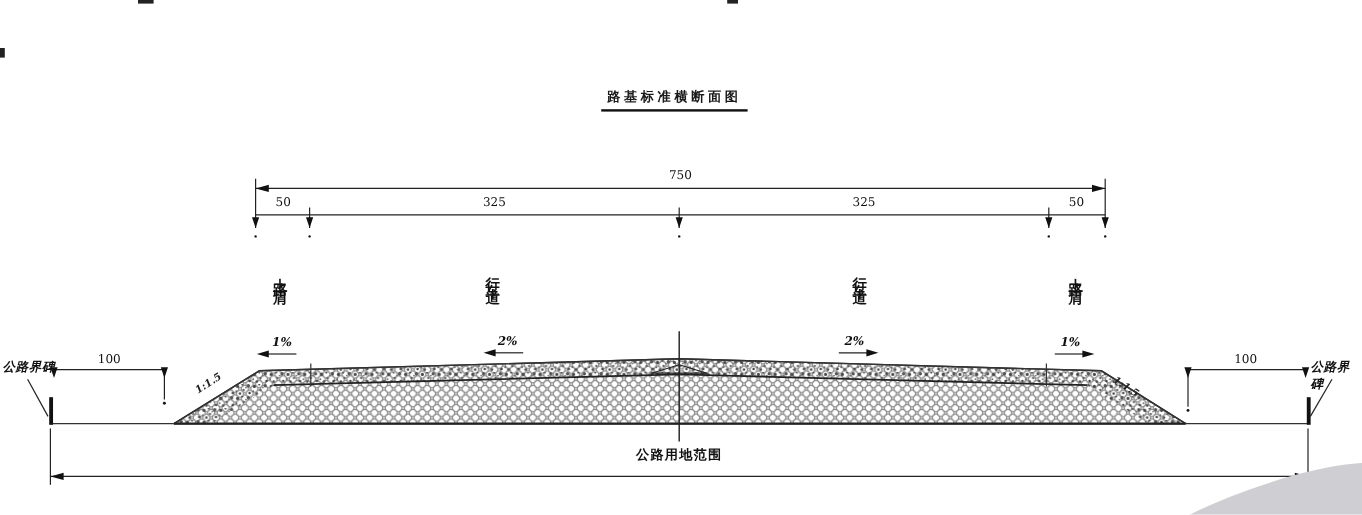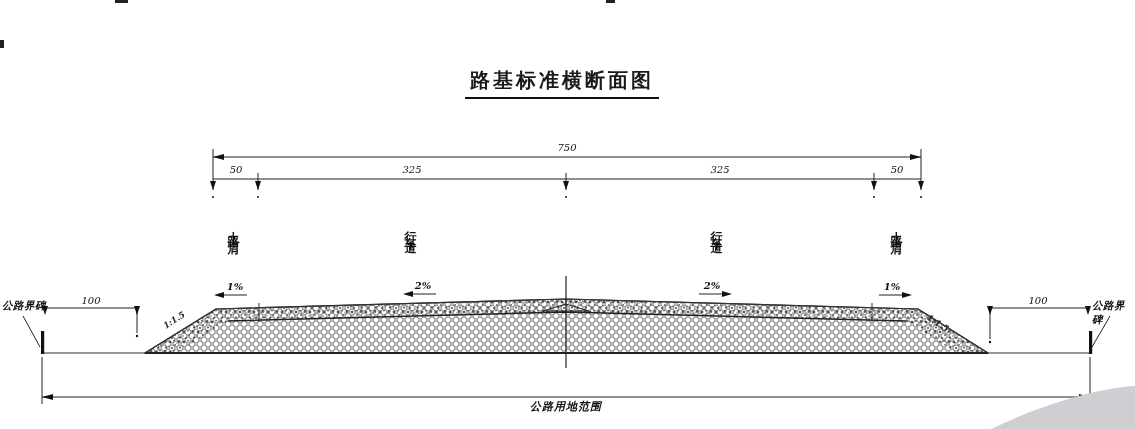--- a/index.html
+++ b/index.html
@@ -3,25 +3,25 @@
 <meta charset="utf-8">
 <style>
   html,body{margin:0;padding:0;background:#fff;}
   #stage{
     position:relative;width:1135px;height:429px;background:#ffffff;
     font-family:"DejaVu Sans",sans-serif;color:#1a1a1a;overflow:hidden;
   }
   .abs{position:absolute;}
   .ctr{transform:translate(-50%,-50%);white-space:nowrap;}
   .title{
-    font-size:20px;font-weight:bold;letter-spacing:3px;
+    font-size:11px;font-weight:bold;letter-spacing:3px;
     border-bottom:2.5px solid #111;padding:0 5px 3px 5px;
   }
   .dim{
-    font-family:"DejaVu Serif",serif;font-style:italic;
+    font-family:"DejaVu Serif",serif;
     font-size:10px;color:#111;
   }
   .pct{
     font-family:"DejaVu Serif",serif;font-style:italic;
     font-size:10px;font-weight:bold;color:#111;
   }
   .ratio{
     font-family:"DejaVu Serif",serif;font-style:italic;
     font-size:8.5px;font-weight:bold;color:#222;
   }
@@ -187,16 +187,16 @@
   <div class="abs ctr pct" style="left:235px;top:286px;">1%</div>
   <div class="abs ctr pct" style="left:423px;top:285px;">2%</div>
   <div class="abs ctr pct" style="left:712px;top:285px;">2%</div>
   <div class="abs ctr pct" style="left:892px;top:286px;">1%</div>
 
   <div class="abs ratio rot-l" style="left:174px;top:320px;">1:1.5</div>
   <div class="abs ratio rot-r" style="left:938px;top:323px;">1:1.5</div>
 
   <div class="abs cn" style="left:2px;top:299px;">公路界碑</div>
   <div class="abs cn" style="left:1092px;top:299px;">公路界碑</div>
-  <div class="abs ctr cn-big" style="left:566px;top:406px;font-style:italic;">公路用地范围</div>
+  <div class="abs ctr cn-big" style="left:566px;top:379px;">公路用地范围</div>
 
   <div class="swoosh"></div>
 </div>
 
 </body></html>

